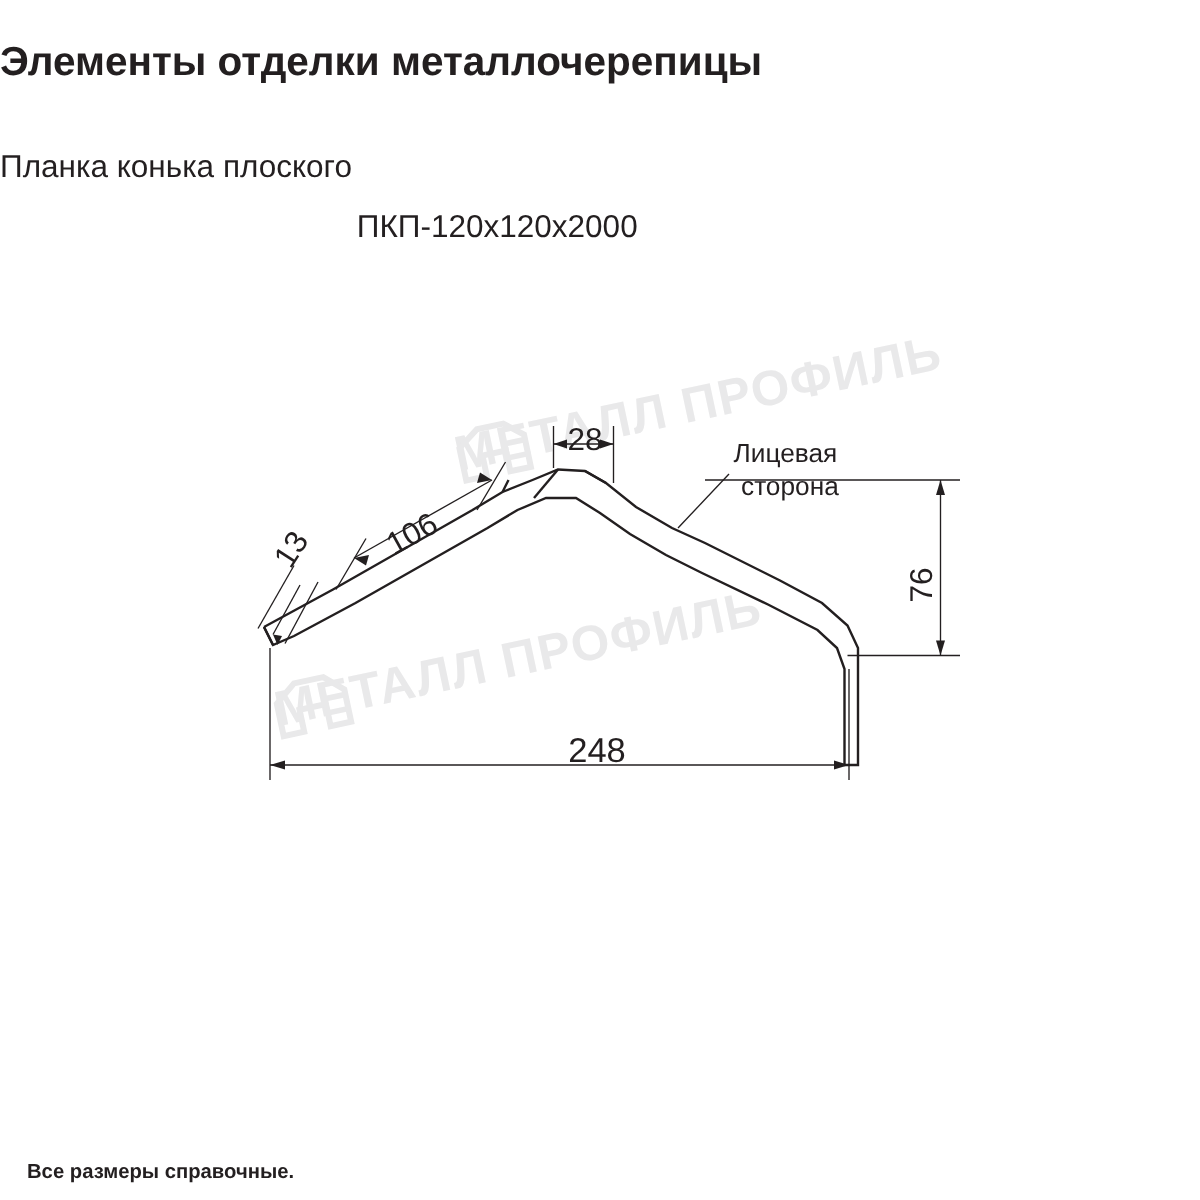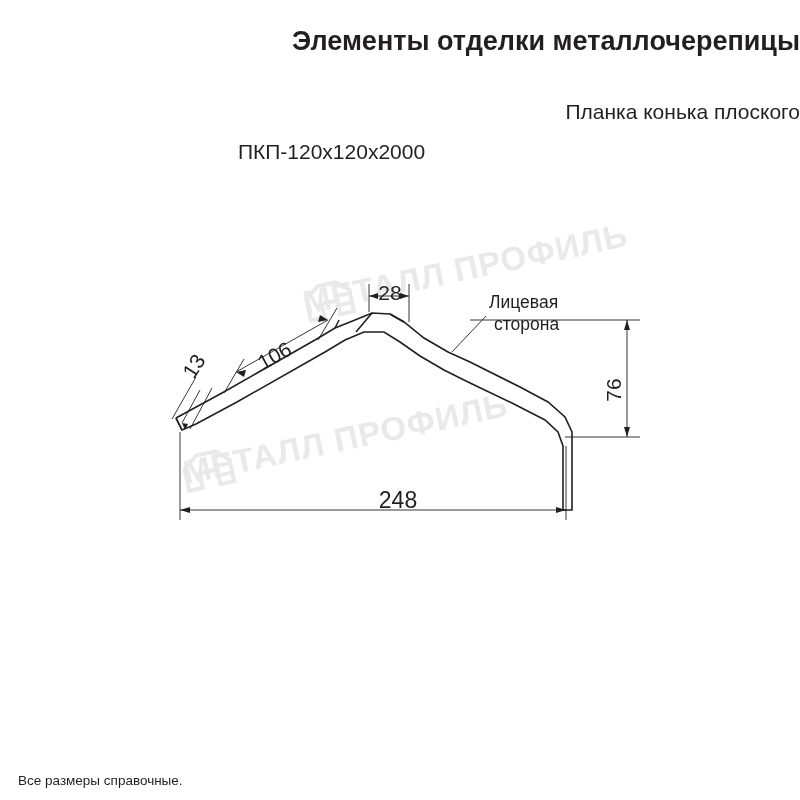--- a/index.html
+++ b/index.html
@@ -17,32 +17,32 @@
   }
   .page {
     position: absolute;
     inset: 0;
   }
   .title {
     position: absolute;
     top: 26px;
     left: 0;
     width: 800px;
-    text-align: right;
+    text-align: left;
     font-size: 27px;
     font-weight: bold;
     letter-spacing: 0px;
     color: #231f20;
   }
   .subtitle {
     position: absolute;
     top: 100px;
     left: 0;
     width: 800px;
-    text-align: right;
+    text-align: left;
     font-size: 21px;
     color: #231f20;
   }
   .code {
     position: absolute;
     top: 140px;
     left: 0;
     width: 663px;
     text-align: center;
     font-size: 21px;
@@ -55,20 +55,21 @@
     width: 800px;
     height: 430px;
   }
   .footnotes {
     position: absolute;
     left: 18px;
     bottom: 10px;
     font-size: 13.5px;
     line-height: 19px;
     color: #231f20;
+    font-weight: bold;
   }
   .footnotes div {
     white-space: nowrap;
   }
   .wm {
     position: absolute;
     pointer-events: none;
     user-select: none;
   }
   .wm-text {

